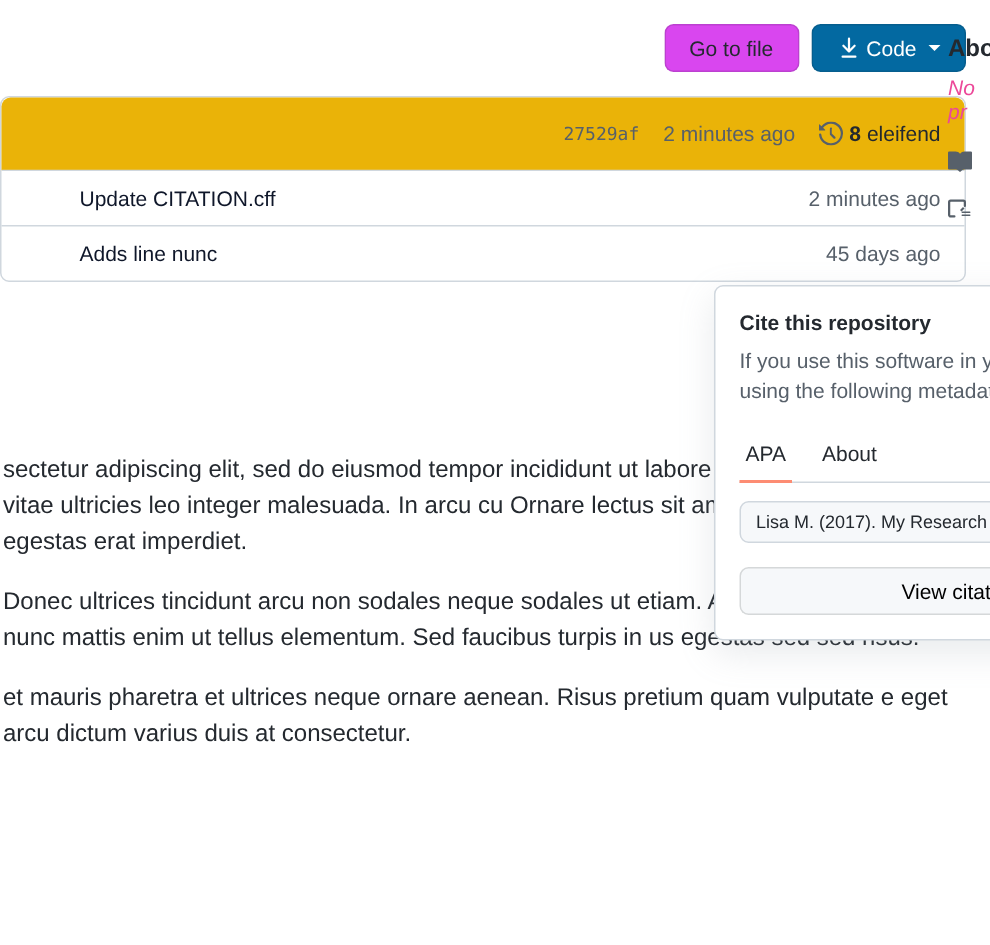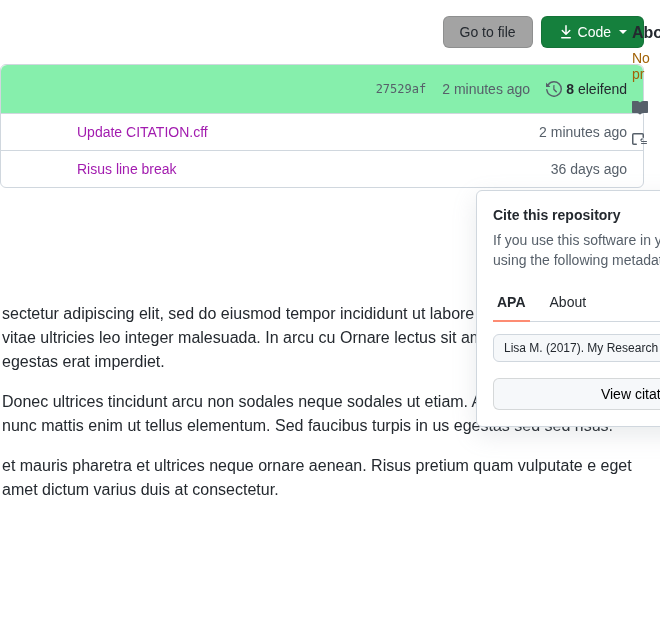--- a/index.html
+++ b/index.html
@@ -24,38 +24,38 @@
     .btn {
       display: inline-flex;
       align-items: center;
       gap: 4px;
       padding: 5px 16px;
       font-size: 14px;
       font-weight: 500;
       line-height: 20px;
       border: 1px solid rgba(27,31,36,0.15);
       border-radius: 6px;
-      background: #a3a3a3;
+      background: #d946ef;
       cursor: pointer;
       color: #24292f;
     }
     .btn-primary {
-      background: #15803d;
+      background: #0369a1;
       color: #fff;
       border-color: rgba(27,31,36,0.15);
       text-align: center;
     }
     .btn-primary svg { fill: #fff; }
     .commits-box {
       border: 1px solid #d0d7de;
       border-radius: 6px;
       margin-right: 16px;
     }
     .commits-header {
-      background: #86efac;
+      background: #eab308;
       border-bottom: 1px solid #d0d7de;
       padding: 16px;
       display: flex;
       justify-content: flex-end;
       align-items: center;
       gap: 16px;
       border-radius: 6px 6px 0 0;
     }
     .sha {
       font-family: ui-monospace, SFMono-Regular, "SF Mono", Menlo, Consolas, monospace;
@@ -70,21 +70,21 @@
       font-size: 14px;
     }
     .commits-count strong { font-weight: 600; }
     .file-row {
       display: flex;
       justify-content: space-between;
       padding: 10px 16px;
       border-bottom: 1px solid #d0d7de;
     }
     .file-row:last-child { border-bottom: none; }
-    .file-row .msg { color: #a21caf; margin-left: 60px; }
+    .file-row .msg { color: #0f172a; margin-left: 36px; }
     .file-row .time { color: #57606a; }
     .readme-content {
       padding: 24px 0 24px 2px;
       font-size: 16px;
       line-height: 1.5;
       color: #24292f;
       margin-top: 90px;
     }
     .readme-content p { margin-bottom: 16px; }
     .sidebar {
@@ -94,21 +94,22 @@
       width: 28px;
       overflow: visible;
     }
     .sidebar-heading {
       font-size: 16px;
       font-weight: 600;
       margin-bottom: 8px;
       white-space: nowrap;
     }
     .sidebar-text {
-      color: #a16207;
+      font-style: italic;
+      color: #ec4899;
       white-space: nowrap;
       margin-bottom: 0;
     }
     .sidebar-icons {
       margin-top: 18px;
       display: flex;
       flex-direction: column;
       gap: 16px;
       color: #57606a;
     }
@@ -143,21 +144,21 @@
     }
     .tab {
       padding: 8px 4px 10px;
       font-size: 14px;
       color: #24292f;
       cursor: pointer;
       border-bottom: 2px solid transparent;
       margin-bottom: -1px;
     }
     .tab.active {
-      font-weight: 700;
+      font-weight: 400;
       border-bottom-color: #fd8c73;
     }
     .citation-box {
       border: 1px solid #d0d7de;
       border-radius: 6px;
       background: #f6f8fa;
       padding: 6px 10px;
       font-size: 12px;
       color: #24292f;
       white-space: nowrap;
@@ -204,29 +205,29 @@
           </svg>
         <strong>8</strong>
         <span>eleifend</span>
       </span>
     </div>
     <div class="file-row">
       <span class="msg">Update CITATION.cff</span>
       <span class="time">2 minutes ago</span>
     </div>
     <div class="file-row">
-      <span class="msg">Risus line break</span>
-      <span class="time">36 days ago</span>
+      <span class="msg">Adds line nunc</span>
+      <span class="time">45 days ago</span>
     </div>
   </div>
 
   <div class="readme-content">
     <p>sectetur adipiscing elit, sed do eiusmod tempor incididunt ut labore ridiculus mus mauris vitae ultricies leo integer malesuada. In arcu cu Ornare lectus sit amet est placerat in egestas erat imperdiet.</p>
     <p>Donec ultrices tincidunt arcu non sodales neque sodales ut etiam. A assa placerat duis. Dui nunc mattis enim ut tellus elementum. Sed faucibus turpis in us egestas sed sed risus.</p>
-    <p>et mauris pharetra et ultrices neque ornare aenean. Risus pretium quam vulputate e eget amet dictum varius duis at consectetur.</p>
+    <p>et mauris pharetra et ultrices neque ornare aenean. Risus pretium quam vulputate e eget arcu dictum varius duis at consectetur.</p>
   </div>
 </div>
 
 <div class="sidebar">
   <div class="sidebar-heading">About</div>
   <div class="sidebar-text">
     <span>No</span><br>
     <span>pr</span>
   </div>
   <div class="sidebar-icons">

